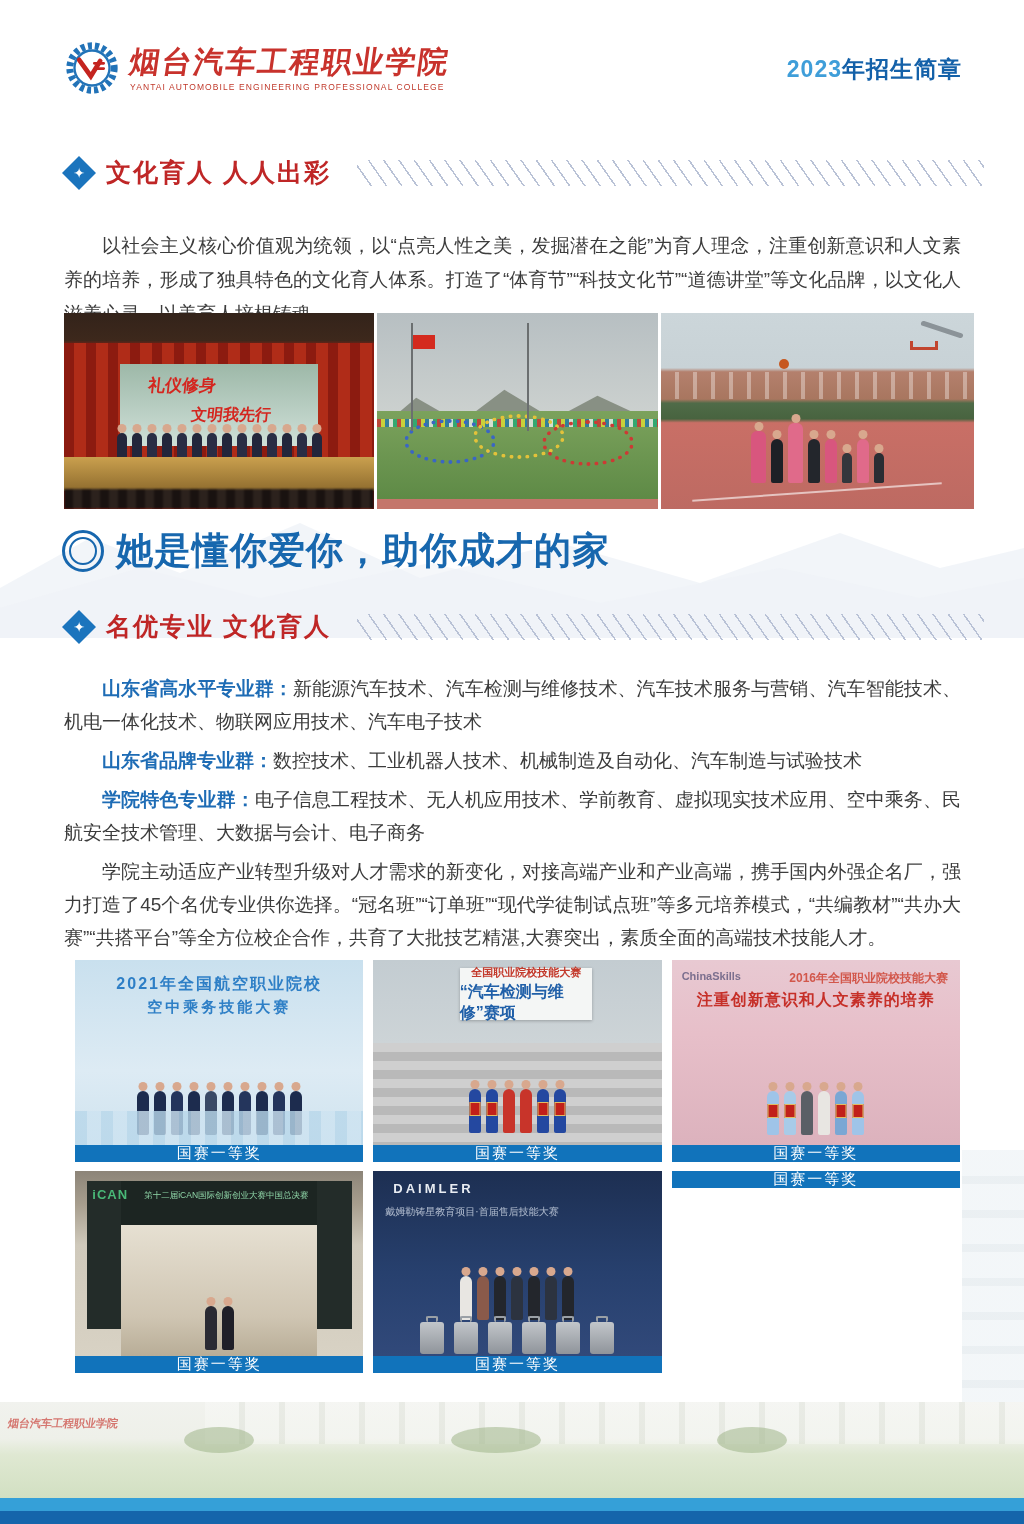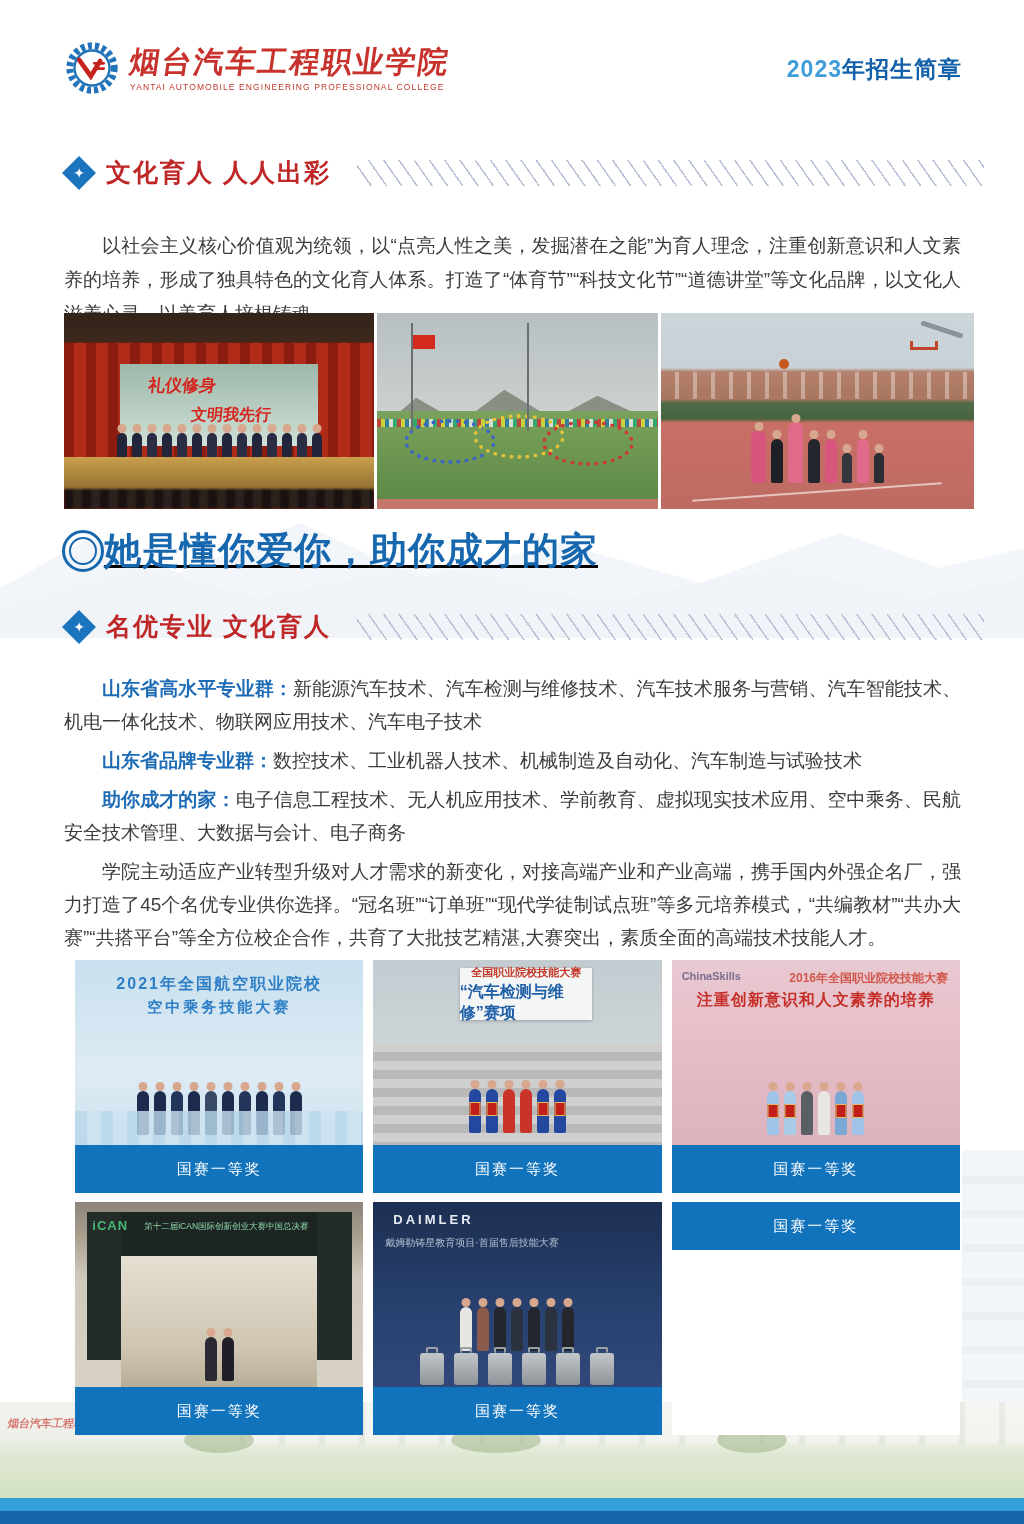--- a/index.html
+++ b/index.html
@@ -28,21 +28,21 @@
 
   
   .para{position:absolute;left:64px;width:897px;font-size:19px;line-height:34px;color:#3c3c3c;
         text-align:justify;text-indent:2em;}
   .para-culture{top:210px;}
   .majors{position:absolute;left:64px;top:672px;width:897px;}
   .majors p{margin:0 0 6px;font-size:19px;line-height:33px;color:#3c3c3c;text-align:justify;text-indent:2em;}
   .grp-label{color:#1e6cb5;font-weight:bold;}
 
   
-  .headline{position:absolute;left:62px;top:526px;display:flex;align-items:center;gap:0;z-index:2;text-decoration:underline;}
+  .headline{position:absolute;left:62px;top:526px;display:flex;align-items:center;gap:12px;z-index:2;}
   .ring{width:36px;height:36px;border:3px solid #1767ae;border-radius:50%;position:relative;flex:0 0 auto;}
   .ring::before{content:"";position:absolute;inset:4px;border:2px solid #1767ae;border-radius:50%;}
   .headline-text{font-size:37px;font-weight:bold;color:#1767ae;letter-spacing:1px;}
 
   
   .mountains{position:absolute;left:0;top:468px;width:1024px;height:170px;z-index:0;}
 
   
   .band{position:absolute;left:64px;top:313px;height:196px;display:flex;gap:3px;z-index:1;}
   .ph{position:relative;height:196px;overflow:hidden;flex:0 0 auto;}
@@ -84,21 +84,21 @@
   .fig.cert::after{content:"";position:absolute;top:13px;left:50%;transform:translateX(-50%);
        width:9px;height:12px;background:#c1201a;border:1px solid #e3bd62;}
   .fig.sm{width:10px;height:30px;}
   .fig.lg{width:15px;height:52px;}
 
   
   .awards{position:absolute;left:75px;top:960px;width:885px;display:grid;
           grid-template-columns:repeat(3,1fr);gap:9px 10px;z-index:2;}
   .card{background:#fff;}
   .card-img{position:relative;height:185px;overflow:hidden;}
-  .card-cap{height:48px;background:#1173bb;color:#fff;font-size:15px;letter-spacing:2px;
+  .card-cap{height:17px;background:#1173bb;color:#fff;font-size:15px;letter-spacing:2px;
             display:flex;align-items:center;justify-content:center;text-align:right;}
   
   .phA{background:linear-gradient(180deg,#c9e0ee 0%,#ddebf4 60%,#cfe3ef 100%);}
   .phA .skyline{position:absolute;left:0;right:0;bottom:0;height:34px;
       background:repeating-linear-gradient(90deg,#b8d7ea 0 12px,#cde3f1 12px 26px);opacity:.8;}
   .phA .bt{position:absolute;left:0;right:0;text-align:center;color:#2e7fc6;font-weight:bold;}
   .phA .bt1{top:14px;font-size:16px;letter-spacing:2px;}
   .phA .bt2{top:38px;font-size:15px;letter-spacing:3px;}
   
   .phB{background:linear-gradient(180deg,#c3ccd1 0%,#cdd4d7 45%,#c2c2c2 47%,#b5b5b5 100%);}
@@ -264,21 +264,21 @@
       <div class="sq"></div>
         <div class="star">✦</div>
     </div>
     <div class="sec-title">名优专业 文化育人</div>
     <div class="hatch"></div>
   </div>
 
   <div class="majors">
     <p><span class="grp-label">山东省高水平专业群：</span><span>新能源汽车技术、汽车检测与维修技术、汽车技术服务与营销、汽车智能技术、机电一体化技术、物联网应用技术、汽车电子技术</span></p>
     <p><span class="grp-label">山东省品牌专业群：</span><span>数控技术、工业机器人技术、机械制造及自动化、汽车制造与试验技术</span></p>
-    <p><span class="grp-label">助你成才的家：</span><span>电子信息工程技术、无人机应用技术、学前教育、虚拟现实技术应用、空中乘务、民航安全技术管理、大数据与会计、电子商务</span></p>
+    <p><span class="grp-label">学院特色专业群：</span><span>电子信息工程技术、无人机应用技术、学前教育、虚拟现实技术应用、空中乘务、民航安全技术管理、大数据与会计、电子商务</span></p>
     <p>学院主动适应产业转型升级对人才需求的新变化，对接高端产业和产业高端，携手国内外强企名厂，强力打造了45个名优专业供你选择。“冠名班”“订单班”“现代学徒制试点班”等多元培养模式，“共编教材”“共办大赛”“共搭平台”等全方位校企合作，共育了大批技艺精湛,大赛突出，素质全面的高端技术技能人才。</p>
   </div>
 
   <div class="awards">
 
     <div class="card">
       <div class="card-img phA">
         <div class="bt bt1">2021年全国航空职业院校</div>
         <div class="bt bt2">空中乘务技能大赛</div>
         <div class="figrow" style="bottom:10px;">

